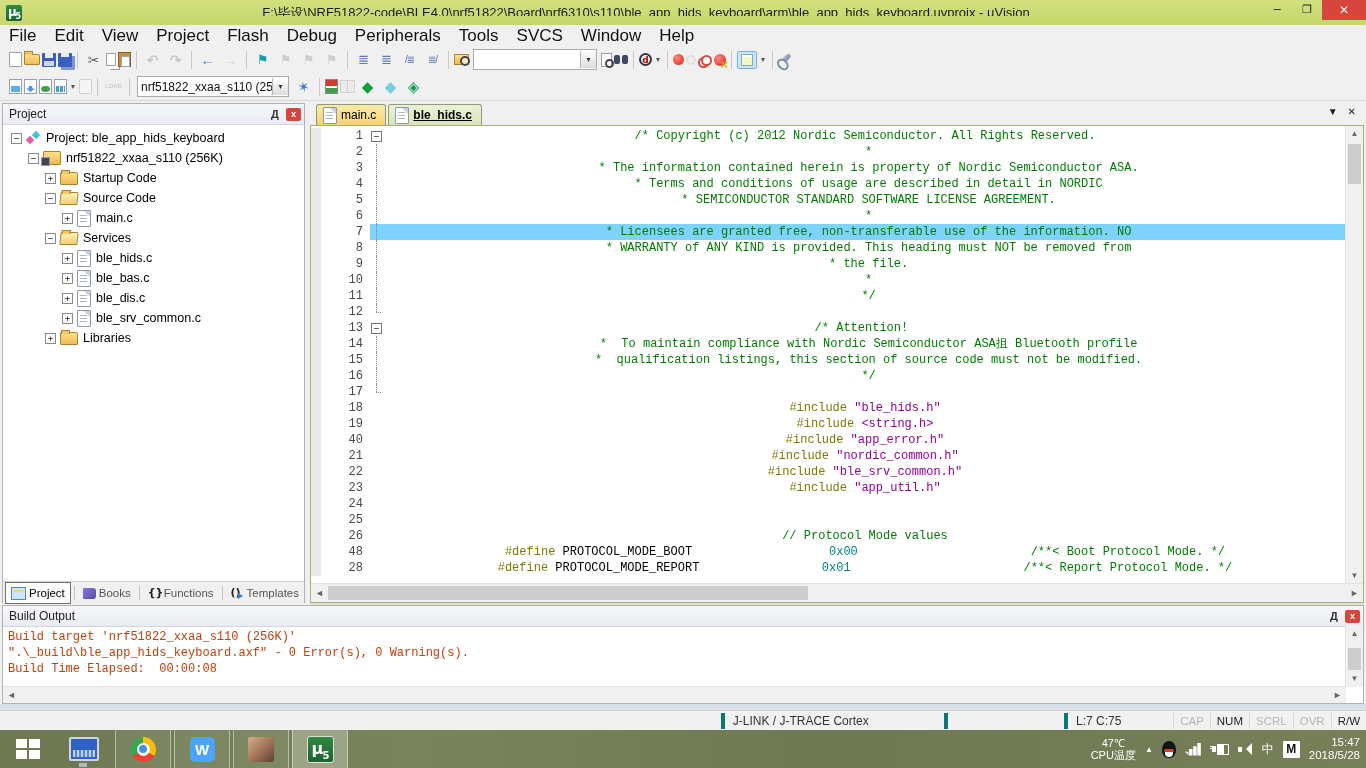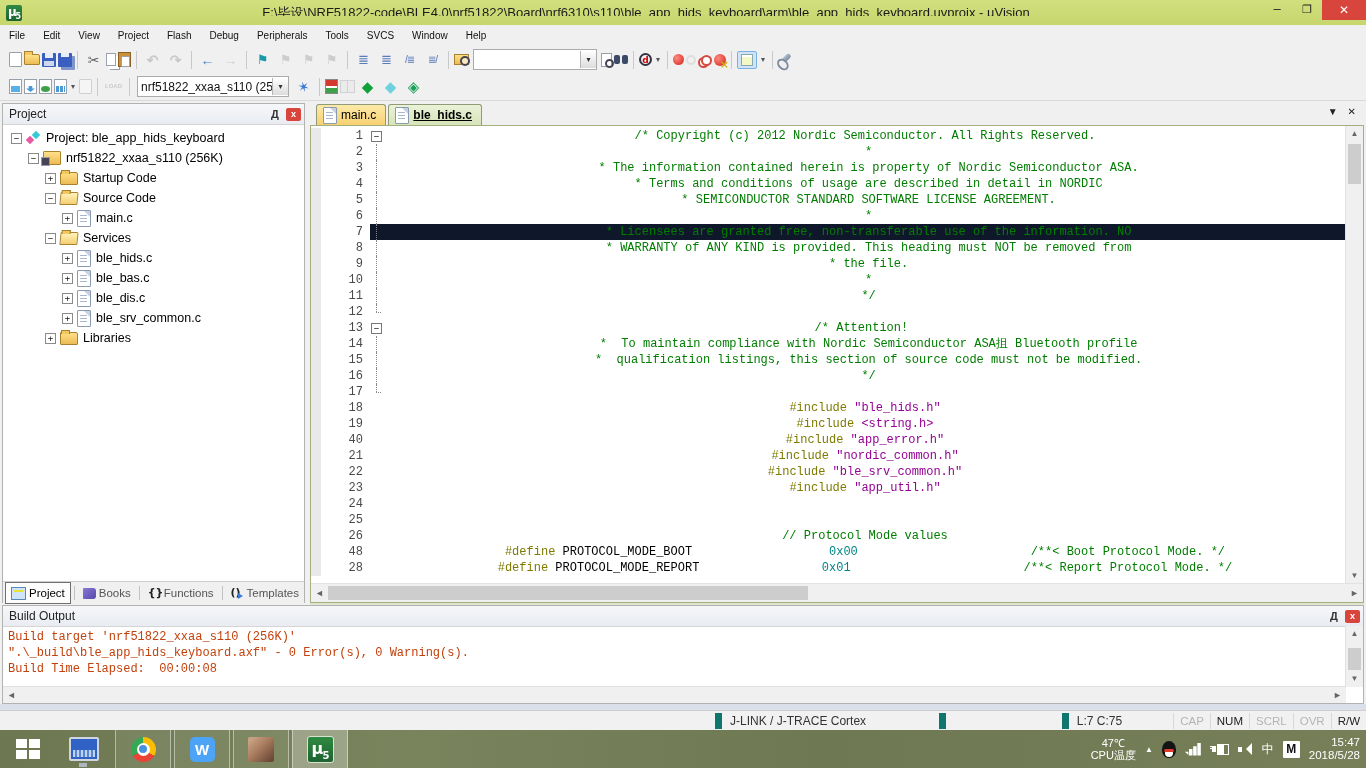--- a/index.html
+++ b/index.html
@@ -13,21 +13,21 @@
   .app-logo::before{content:"µ";position:absolute;left:2px;top:-1px;color:#fff;font:bold 12px/16px "DejaVu Sans",sans-serif;}
   .app-logo::after{content:"5";position:absolute;right:1px;bottom:-1px;color:#fff;font:bold 8px/10px "DejaVu Sans",sans-serif;}
   .title-text{position:absolute;left:0;right:110px;top:0;height:16px;line-height:25px;text-align:center;font-size:13px;color:#1b1b1b;white-space:nowrap;overflow:hidden;padding-left:36px;}
   .win-btns{position:absolute;right:0;top:0;height:22px;display:flex;}
   .wb{width:30px;height:20px;text-align:center;line-height:18px;color:#222;font-size:13px;}
   .wb-close{width:44px;background:#d8453c;color:#fff;font-size:12px;line-height:20px;}
   .wb-restore{font-size:11px;}
 
   
   .menubar{left:0;top:25px;width:1366px;height:21px;background:#f0f0f0;display:flex;align-items:center;border-bottom:1px solid #e6e6e6;}
-  .menu-item{padding:12px 9px;font-size:10px;line-height:20px;color:#111;}
+  .menu-item{padding:12px 9px;font-size:17px;line-height:20px;color:#111;}
 
   
   .tbar{left:0;width:1366px;background:#f0f0f0;display:flex;align-items:center;padding-left:8px;box-sizing:border-box;}
   .tb1{top:46px;height:27px;}
   .tb2{top:73px;height:28px;border-bottom:1px solid #d9d9d9;}
   .tsep{width:1px;height:18px;background:#c9c9c9;margin:0 4px;flex:none;}
   .ti{width:21px;height:21px;margin:0 1px;flex:none;display:flex;align-items:center;justify-content:center;font-size:13px;color:#444;position:relative;box-sizing:border-box;}
   .ti.dis{opacity:.38;filter:grayscale(1);}
   .ti.txt{font:bold 6px/7px "Liberation Sans",sans-serif;color:#8a8a8a;letter-spacing:0;}
   .ti-dd{width:10px;font-size:8px;color:#555;text-align:center;flex:none;}
@@ -141,21 +141,21 @@
   .etab-active{background:linear-gradient(#eaf2d8,#d7e4b9);font-weight:bold;text-decoration:underline;}
   .tabbar-btns{position:absolute;right:8px;top:5px;display:flex;gap:10px;}
   .tabbar-btn{font-size:10px;color:#222;}
   .ed-body{position:absolute;left:0;top:24px;width:1054px;height:478px;border:1px solid #a3af7f;background:#fff;box-sizing:border-box;}
   .code{position:absolute;left:0;top:0;right:17px;height:458px;overflow:hidden;padding-top:2px;background:#fff;}
   .cl{display:flex;height:16px;font:12px/16px "Liberation Mono","DejaVu Sans Mono",monospace;}
   .bm{width:10px;background:#e9e9e9;flex:none;}
   .ln{width:42px;flex:none;text-align:right;padding-right:7px;color:#4a4a4a;}
   .fm{width:14px;flex:none;position:relative;}
   .ct{flex:1;white-space:pre;color:#000;text-align:center;}
-  .cl.hl .ct,.cl.hl .fm{background:#0f172a;font-family:Liberation Mono, monospace;}
+  .cl.hl .ct,.cl.hl .fm{background:#7dd3fc;font-family:Liberation Mono, monospace;}
   .tk-com{color:#007d00;}
   .tk-pp{color:#7e7a00;}
   .tk-str{color:#950095;}
   .tk-num{color:#008585;}
   .tk-id{color:#000;}
   .f-start::before{content:"−";position:absolute;left:1px;top:3px;width:9px;height:9px;border:1px solid #777;background:#fff;font:9px/9px "DejaVu Sans Mono",monospace;text-align:center;color:#222;}
   .f-mid::before{content:"";position:absolute;left:6px;top:0;bottom:0;border-left:1px dotted #888;}
   .f-end::before{content:"";position:absolute;left:6px;top:0;height:8px;border-left:1px dotted #888;}
   .f-end::after{content:"";position:absolute;left:6px;top:8px;width:5px;border-top:1px dotted #888;}
   .vscroll{position:absolute;right:0;top:0;width:17px;height:458px;background:#f0f0f0;border-left:1px solid #e2e2e2;}
@@ -173,21 +173,21 @@
   .bo-body{position:absolute;left:0;top:20px;right:17px;bottom:16px;font:12px/16px "Liberation Mono","DejaVu Sans Mono",monospace;color:#c2410c;padding:3px 5px;white-space:pre;overflow:hidden;}
   .bo-vscroll{position:absolute;right:0;top:20px;width:17px;bottom:16px;background:#f0f0f0;border-left:1px solid #e0e0e0;}
   .bo-vthumb{position:absolute;left:2px;right:2px;top:22px;height:22px;background:#cdcdcd;}
   .bo-hscroll{position:absolute;left:0;bottom:0;right:17px;height:16px;background:#f0f0f0;border-top:1px solid #e0e0e0;display:flex;align-items:center;}
 
   .strip{left:0;top:704px;width:1366px;height:6px;background:#d9e0e9;}
 
   
   .statusbar{left:0;top:710px;width:1366px;height:20px;background:#f1f1f1;border-top:1px solid #cfcfcf;display:flex;align-items:center;font-size:12px;color:#333;box-sizing:border-box;}
   .sb-spacer{width:772px;}
-  .sb-cell{height:16px;line-height:16px;border-left:7px solid #0f766e;padding-left:8px;}
+  .sb-cell{height:16px;line-height:16px;border-left:4px solid #0f766e;padding-left:8px;}
   .sb-debugger{width:226px;}
   .sb-gap{width:116px;}
   .sb-cursor{width:104px;}
   .sb-toggles{flex:1;display:flex;justify-content:flex-end;}
   .sb-toggle{padding:0 6px;border-left:1px solid #d8d8d8;height:16px;line-height:16px;font-size:11.5px;color:#b4b4b4;}
   .sb-toggle.on{color:#222;}
 
   
   .taskbar{left:0;top:730px;width:1366px;height:38px;background:linear-gradient(90deg,#6d7751,#79835c 30%,#6e7852 60%,#767f58);display:flex;align-items:center;}
   .tb-apps{display:flex;align-items:center;height:38px;}

